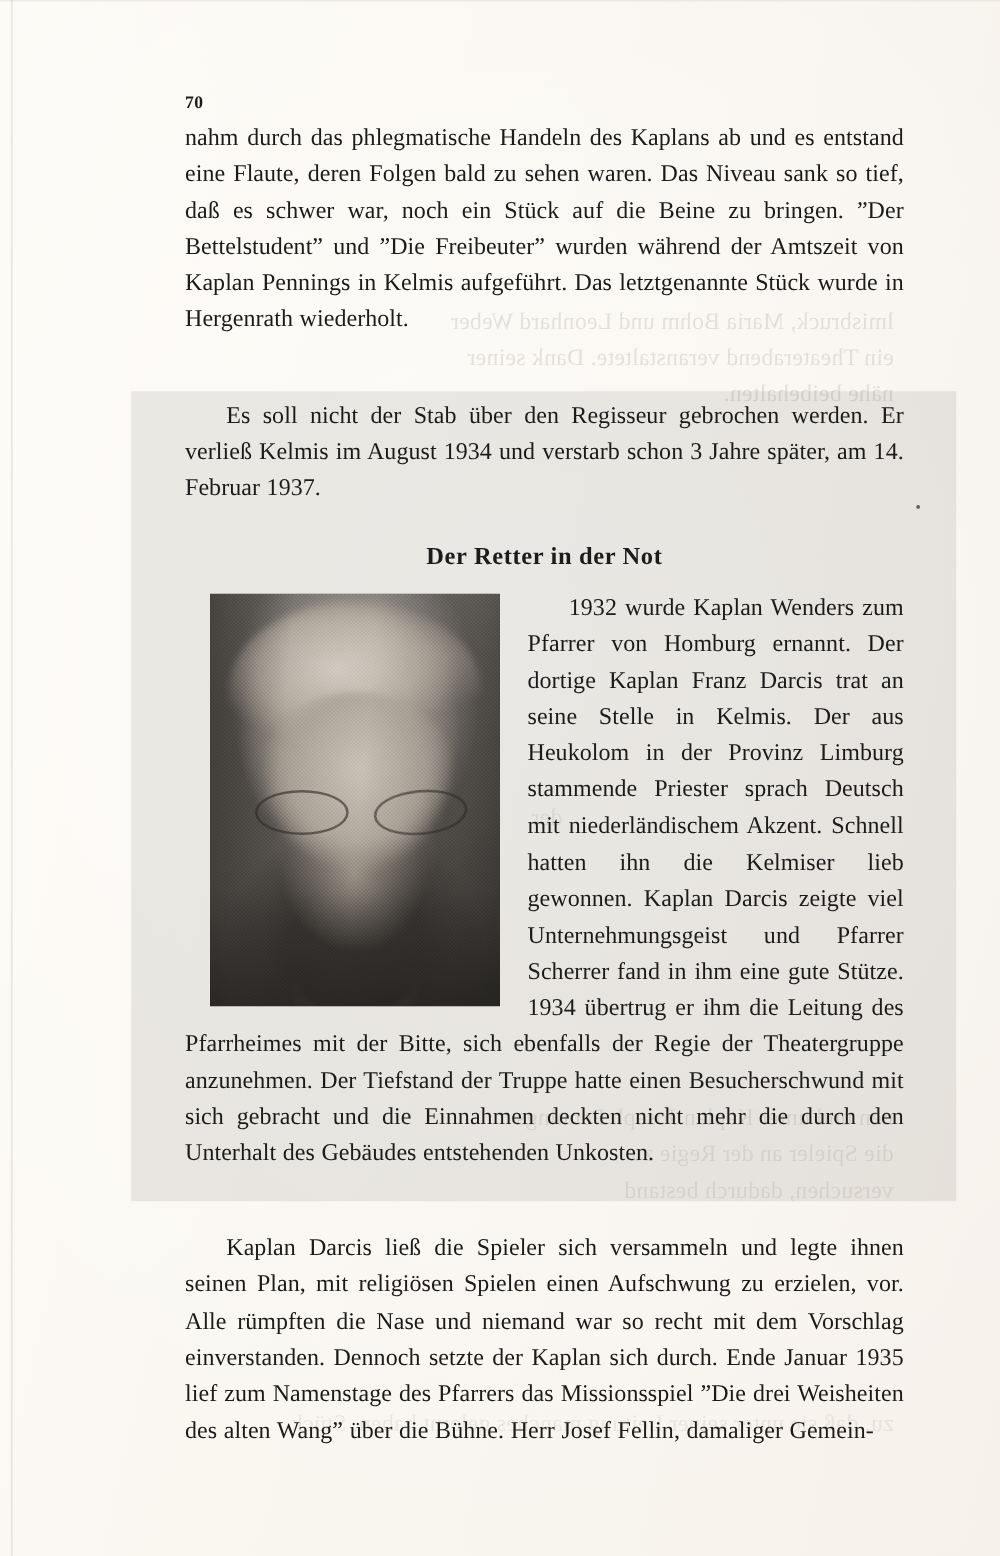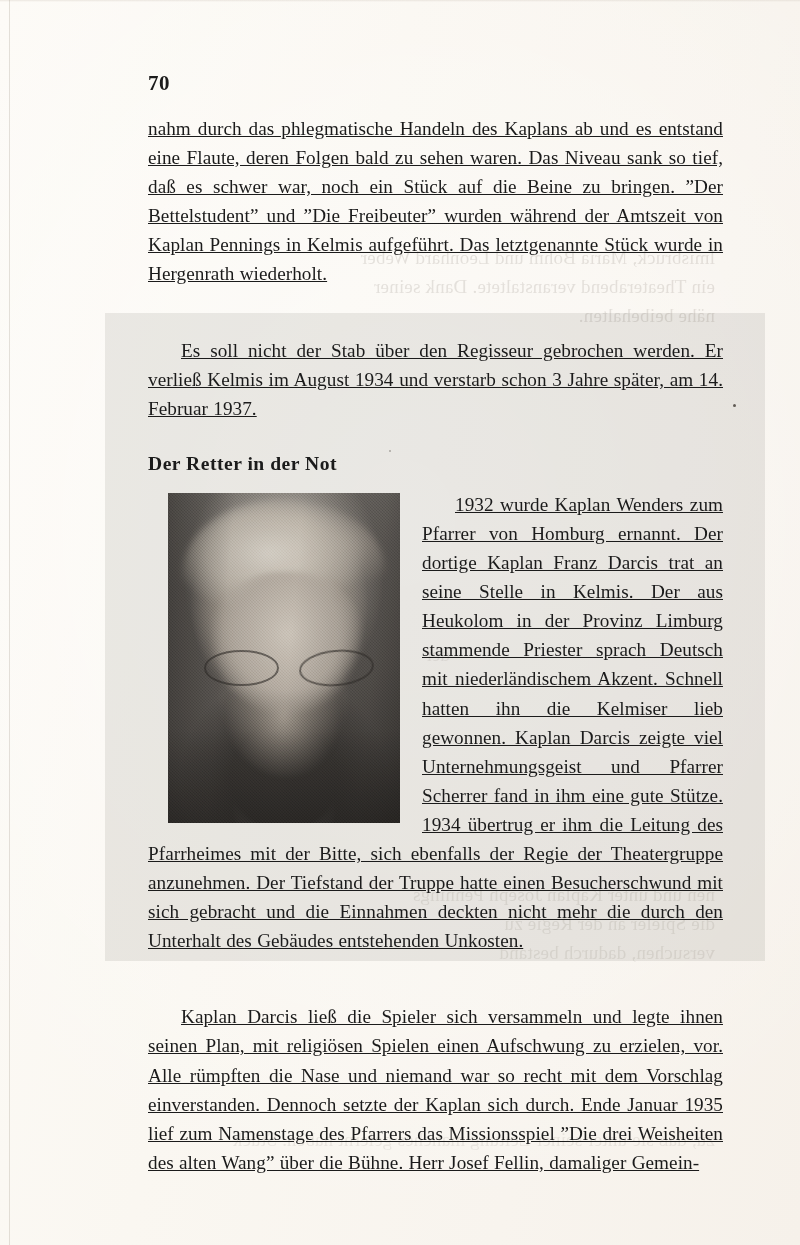--- a/index.html
+++ b/index.html
@@ -79,47 +79,46 @@
 
   
   .content {
     position: absolute;
     left: 148px;
     top: 72px;
     width: 575px;
   }
 
   .folio {
-    font-size: 21px;
+    font-size: 14px;
     font-weight: bold;
     line-height: 22px;
     letter-spacing: 0.4px;
-    margin: 0 0 20px 0;
+    margin: 0 0 2px 0;
   }
 
   p.body {
     margin: 0;
     font-size: 19.2px;
     line-height: 29.1px;
     text-align: justify;
     text-justify: inter-word;
     letter-spacing: 0.05px;
     word-spacing: 0.4px;
     hyphens: none;
-    text-decoration: underline;
   }
   p.body.indent { text-indent: 33px; }
   p.gap-before { margin-top: 47px; }
 
   h2.section-heading {
     margin: 28px 0 13px 0;
     font-size: 19.6px;
     line-height: 26px;
     font-weight: bold;
-    text-align: left;
+    text-align: center;
     letter-spacing: 0.5px;
   }
 
   
   .figure-block {
     position: relative;
     overflow: hidden;
   }
 
   .portrait {

